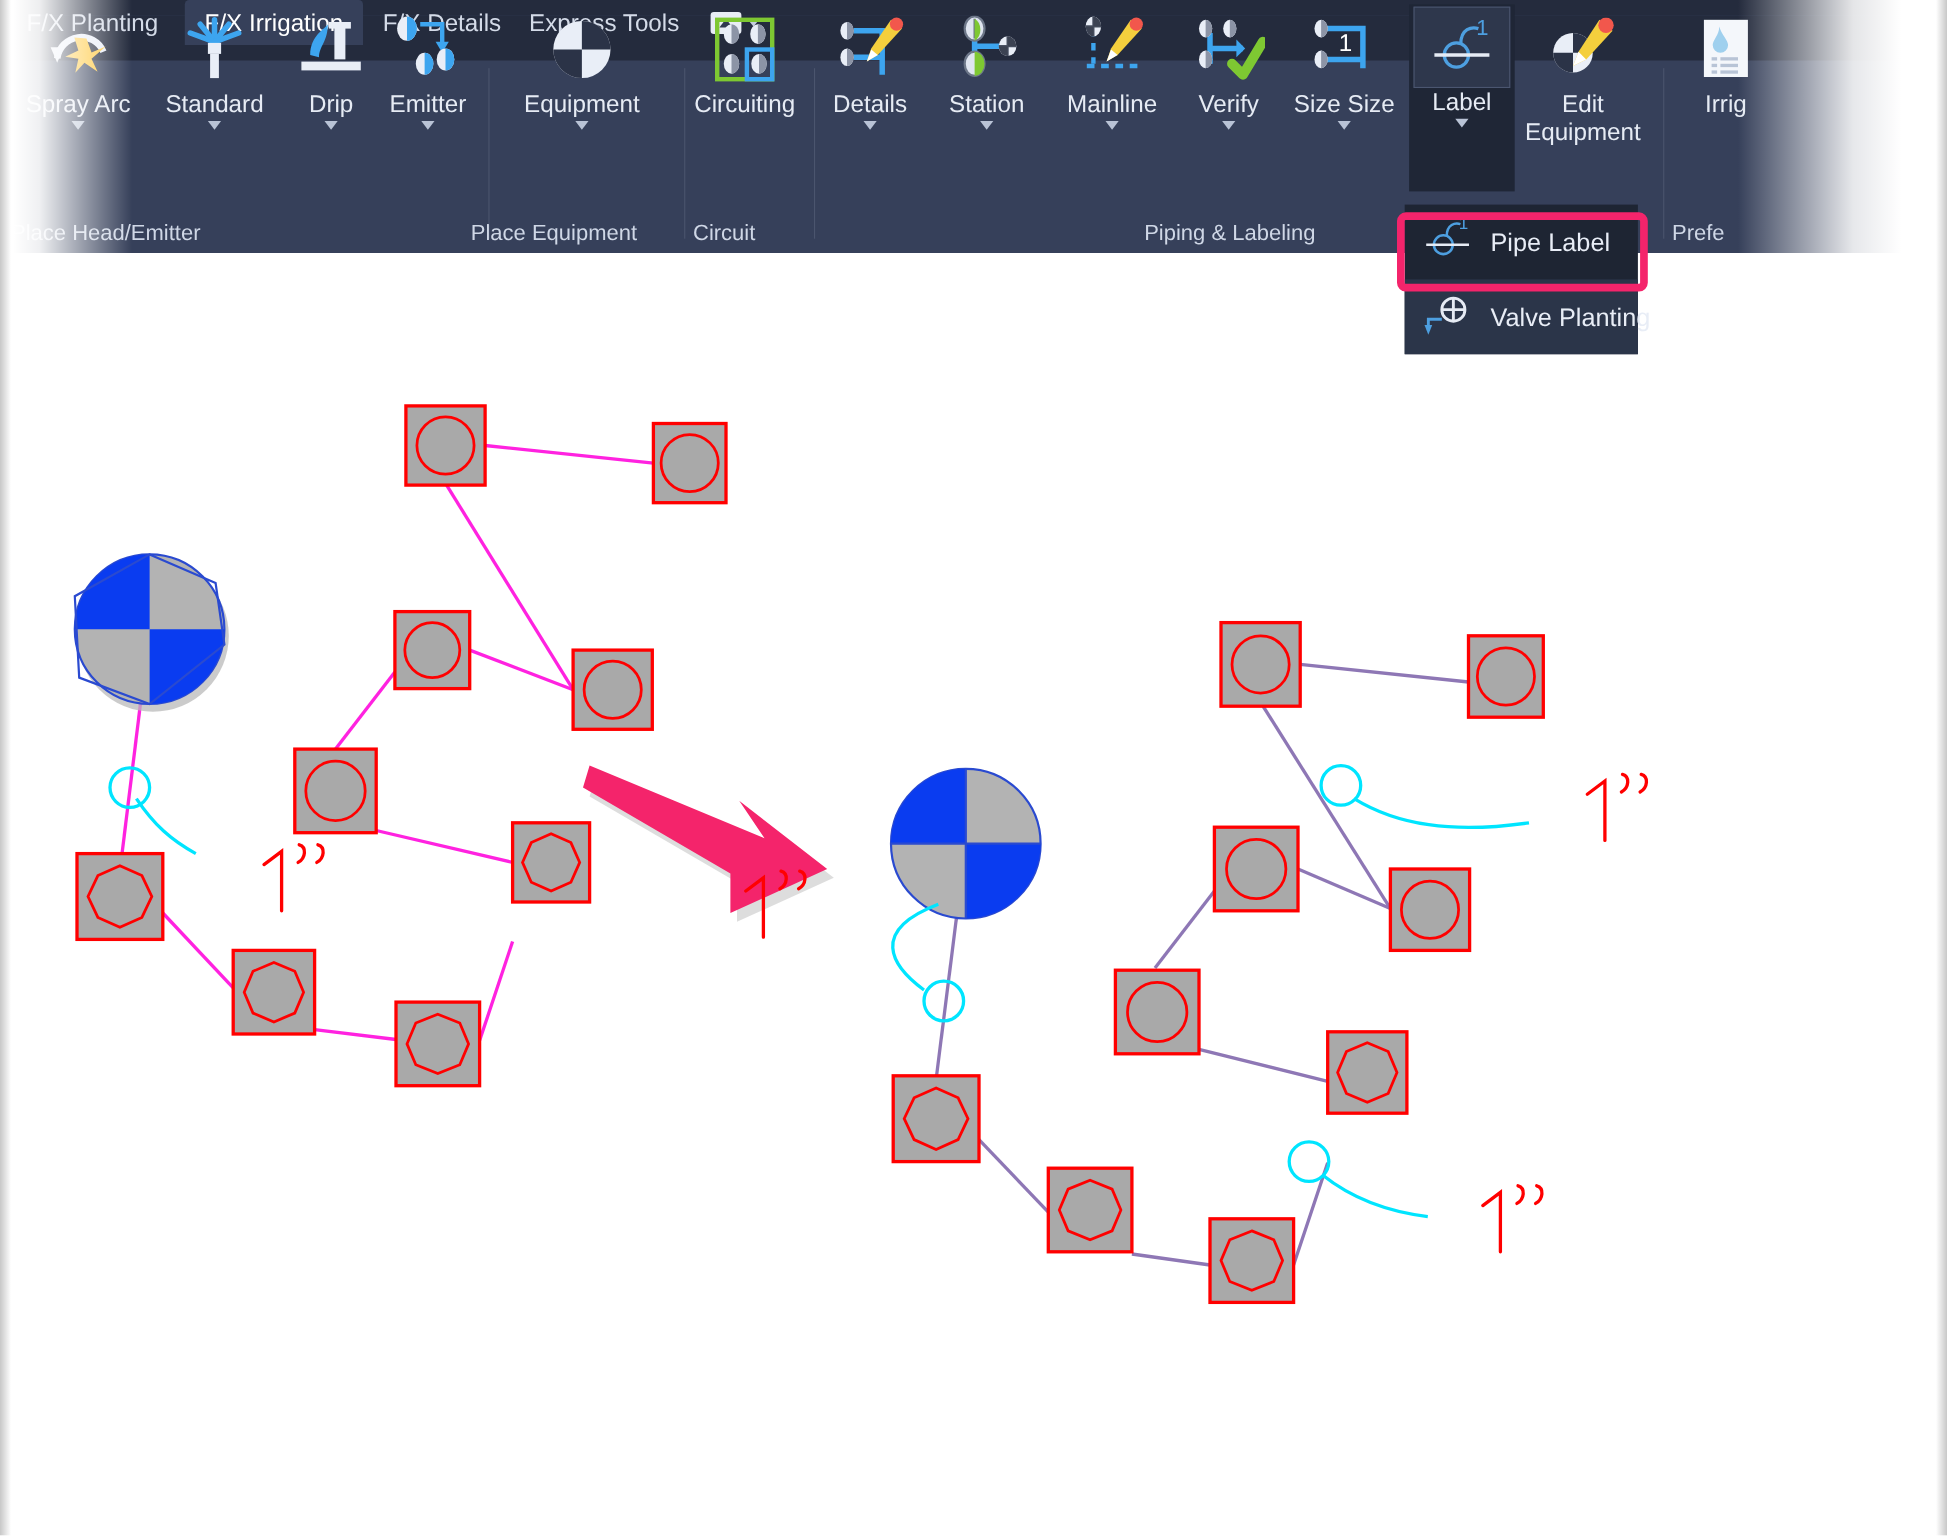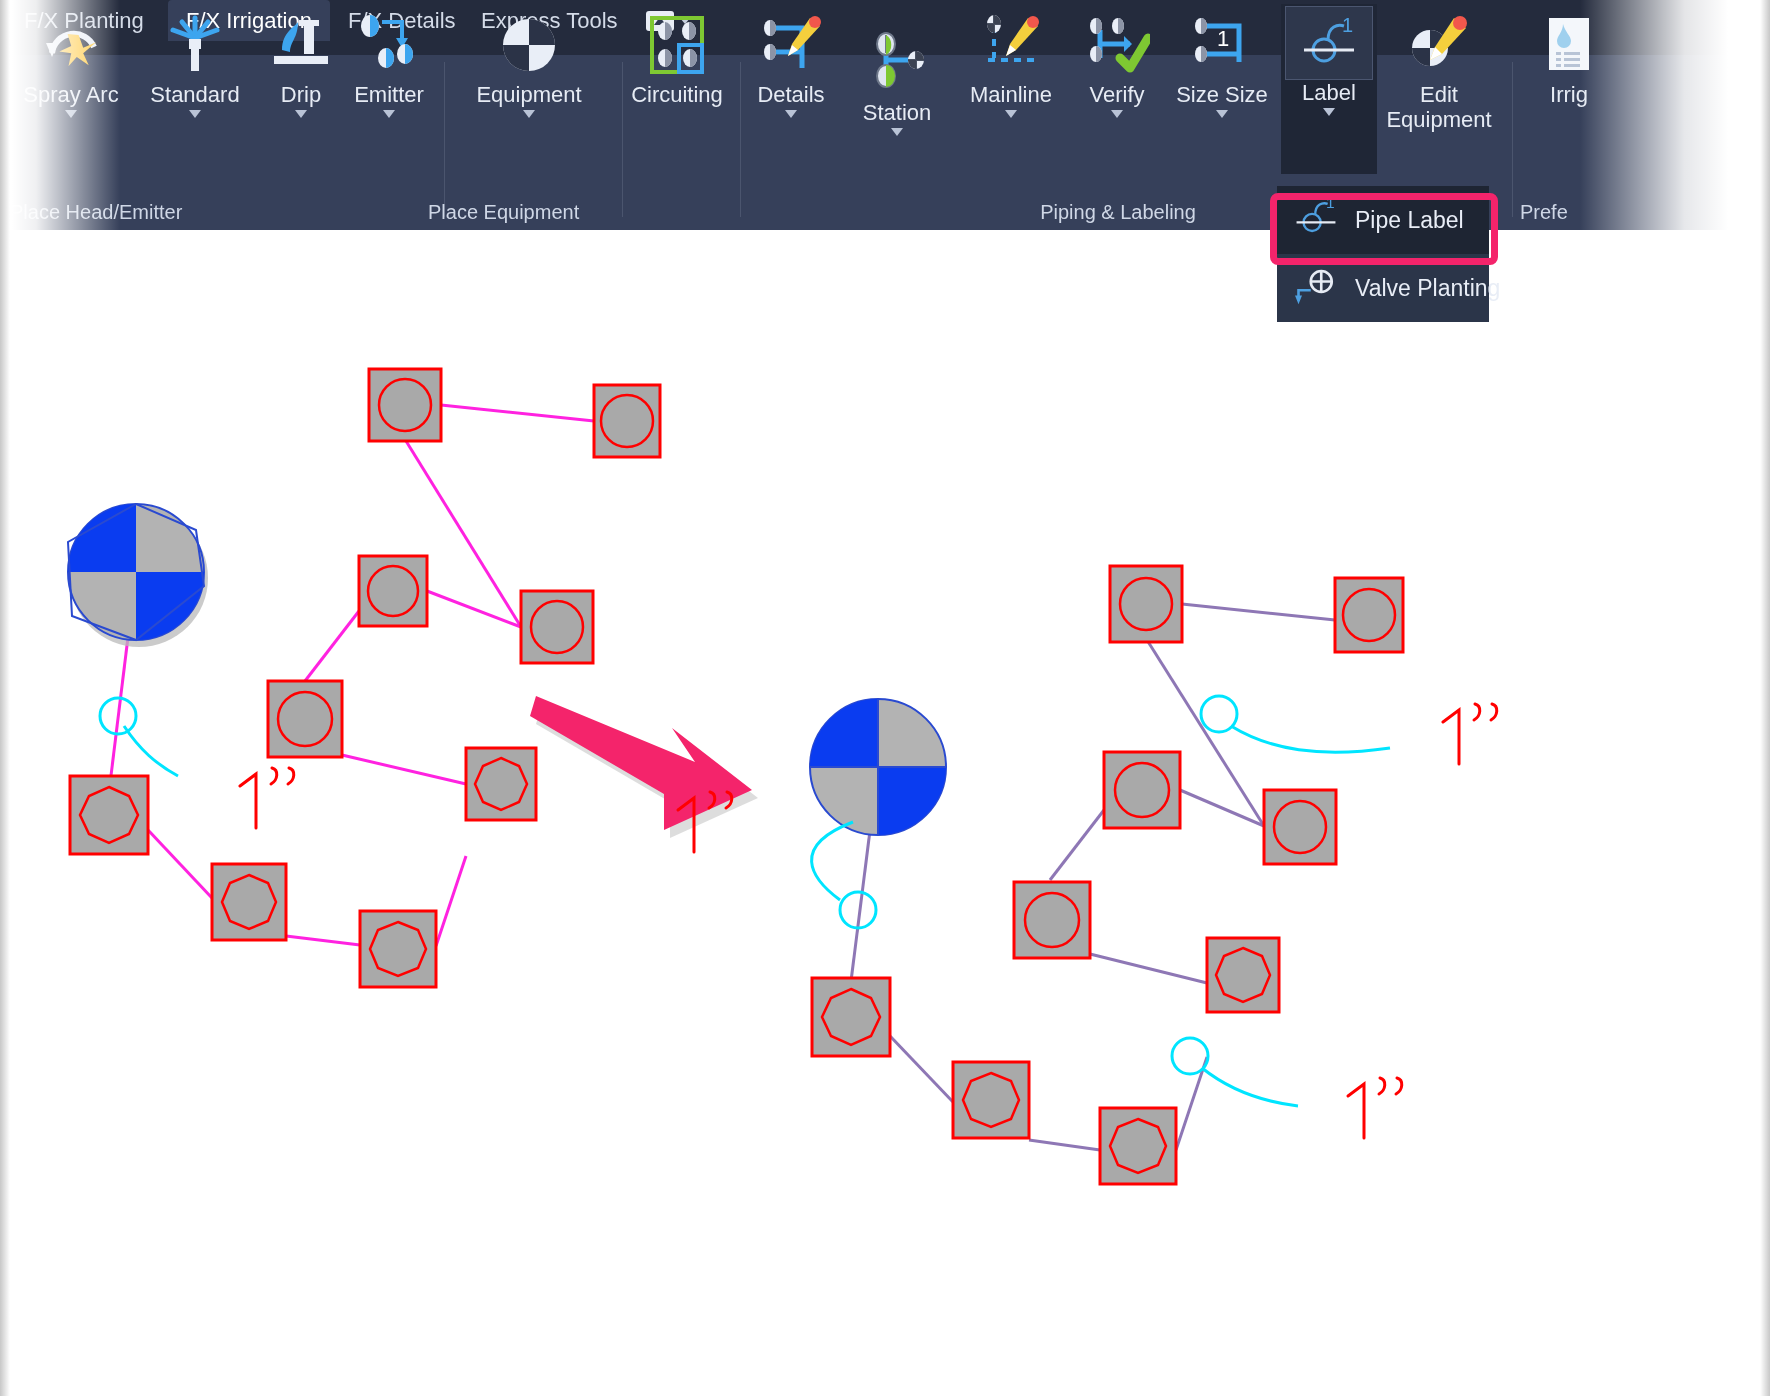--- a/index.html
+++ b/index.html
@@ -235,20 +235,23 @@
           <path d="M30 30 L30 4 A26 26 0 0 1 56 30 Z" fill="#2b3347"></path>
           <path d="M30 30 L30 56 A26 26 0 0 1 4 30 Z" fill="#2b3347"></path>
         </svg>
       </div>
       <div class="lab">Equipment</div>
       <div class="caret"></div>
     </div>
 
     <div class="panel-sep" style="left:622px;"></div>
 
+    <div class="panel" style="left:630px; width:110px;">
+      <div class="panel-title left">Circuit</div>
+    </div>
     <div class="btn" style="left:618px;">
       <div class="glyph">
         <svg width="62" height="62" viewBox="0 0 62 62">
           <rect x="6" y="4" width="50" height="54" fill="none" stroke="#7ec832" stroke-width="4"></rect>
           <rect x="33" y="31" width="23" height="27" fill="none" stroke="#3da5ef" stroke-width="4"></rect>
           <g>
             <ellipse cx="19" cy="17" rx="7" ry="9" fill="#e9eef7"></ellipse>
               <path d="M19 8 A7 9 0 0 1 19 26 Z" fill="#8c94a6"></path>
             <ellipse cx="43" cy="17" rx="7" ry="9" fill="#e9eef7"></ellipse>
               <path d="M43 8 A7 9 0 0 1 43 26 Z" fill="#8c94a6"></path>
@@ -279,21 +282,21 @@
             <path d="M12 30 A6 8 0 0 1 12 46 Z" fill="#8c94a6"></path>
           <path d="M52 4 L62 12 L40 36 L30 42 L34 30 Z" fill="#f4cf3d" stroke="none"></path>
           <circle cx="57" cy="8" r="6" fill="#f2574c"></circle>
           <path d="M30 42 L34 31 L40 36 Z" fill="#ffffff"></path>
         </svg>
       </div>
       <div class="lab">Details</div>
       <div class="caret"></div>
     </div>
 
-    <div class="btn" style="left:838px;justify-content:flex-end;">
+    <div class="btn" style="left:838px;">
       <div class="glyph">
         <svg width="66" height="62" viewBox="0 0 66 62">
           <path d="M22 14 L22 42" fill="none" stroke="#3da5ef" stroke-width="5"></path>
           <path d="M22 28 L48 28" fill="none" stroke="#3da5ef" stroke-width="5"></path>
           <ellipse cx="22" cy="12" rx="9" ry="11" fill="#dfe5f0" stroke="#6d7789" stroke-width="2"></ellipse>
           <path d="M22 3 L22 21" stroke="#6d7789" stroke-width="2"></path>
           <path d="M22 3 A9 11 0 0 1 22 23 Z" fill="#7ec832"></path>
           <ellipse cx="22" cy="44" rx="9" ry="11" fill="#dfe5f0" stroke="#6d7789" stroke-width="2"></ellipse>
           <path d="M22 33 A9 11 0 0 1 22 55 Z" fill="#7ec832"></path>
           <ellipse cx="52" cy="28" rx="8" ry="9" fill="#e9eef7"></ellipse>

